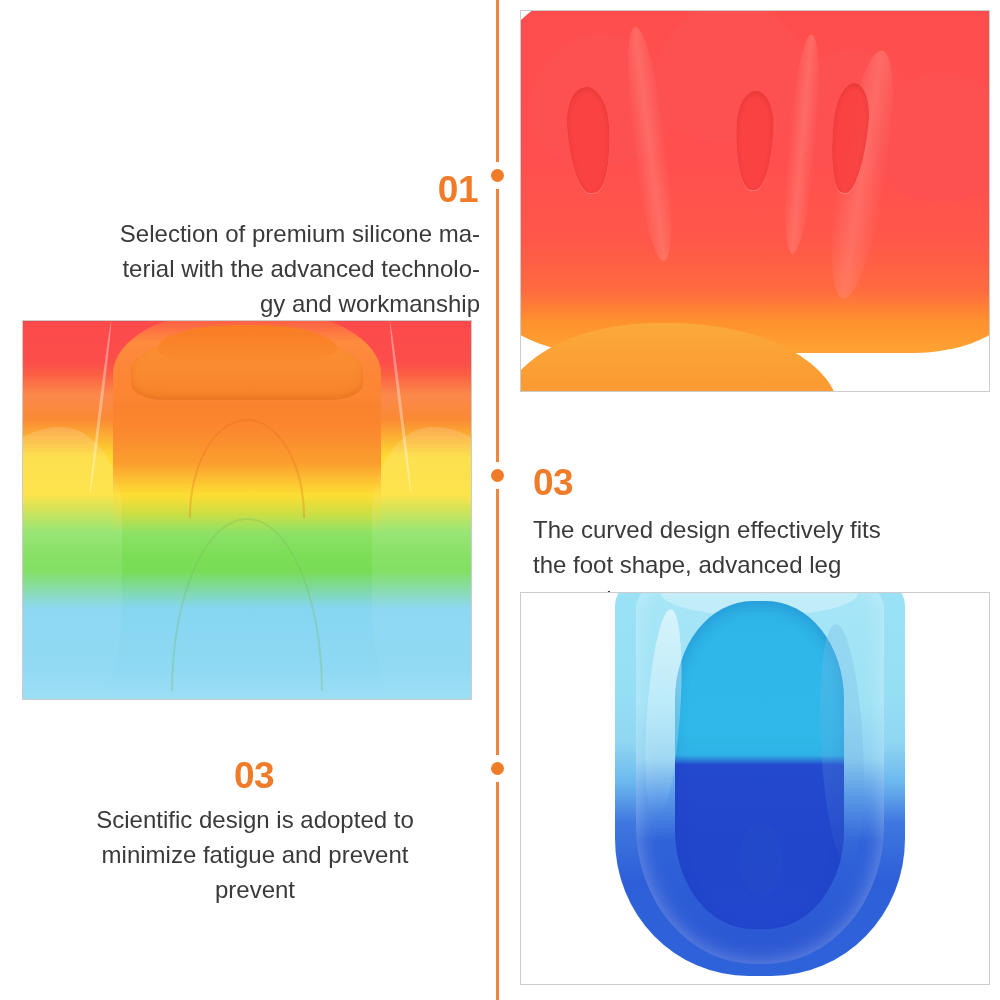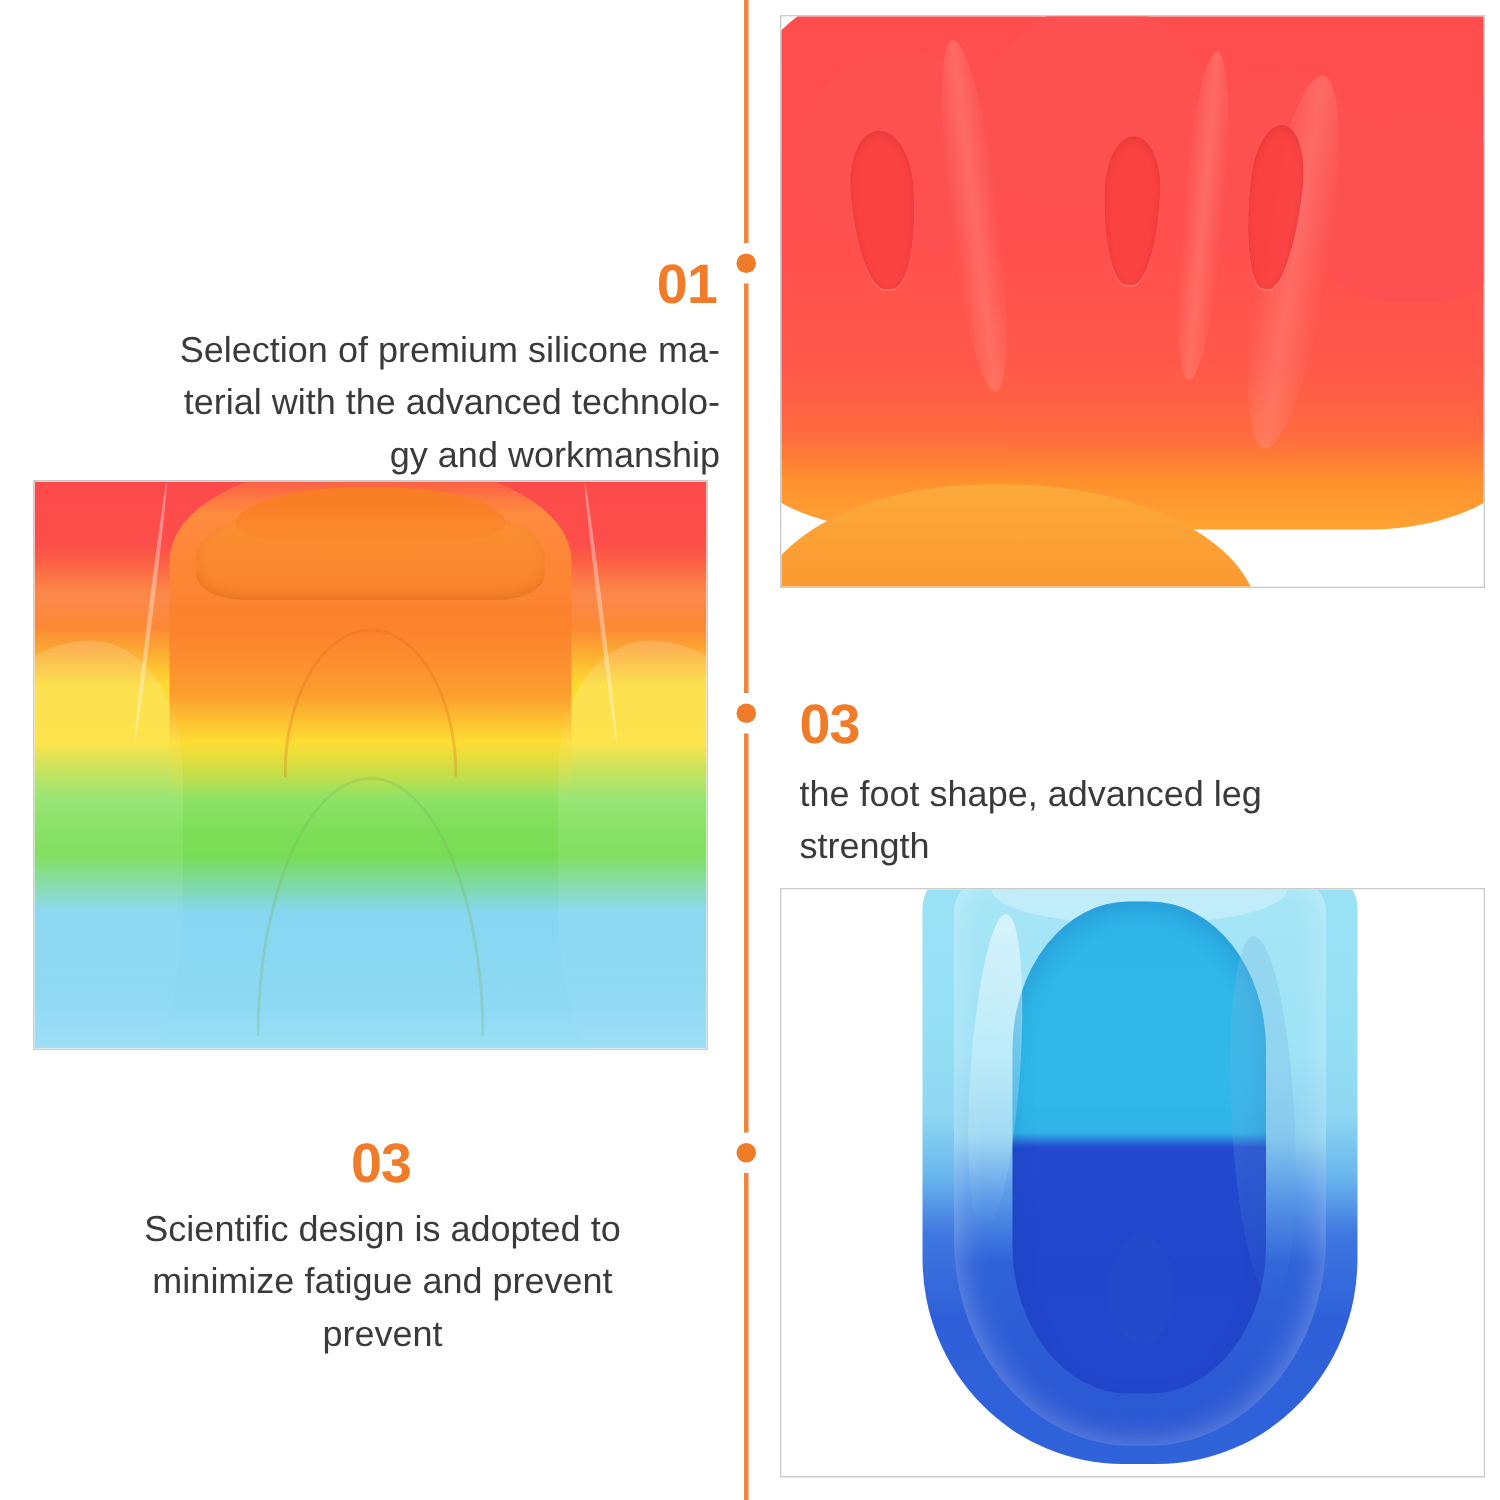--- a/index.html
+++ b/index.html
@@ -341,20 +341,21 @@
       <div class="rb-arch"></div>
       <div class="rb-arch2"></div>
       <div class="rb-sidefold fold-l"></div>
       <div class="rb-sidefold fold-r"></div>
     </div>
   </div>
 
   <div class="block-02">
     <div class="num">03</div>
     <div class="body-copy">
+      <div>The curved design effectively fits</div>
       <div>the foot shape, advanced leg</div>
       <div>strength</div>
     </div>
   </div>
 
   <div class="block-03">
     <div class="num">03</div>
     <div class="body-copy">
       <div>Scientific design is adopted to</div>
       <div>minimize fatigue and prevent</div>

